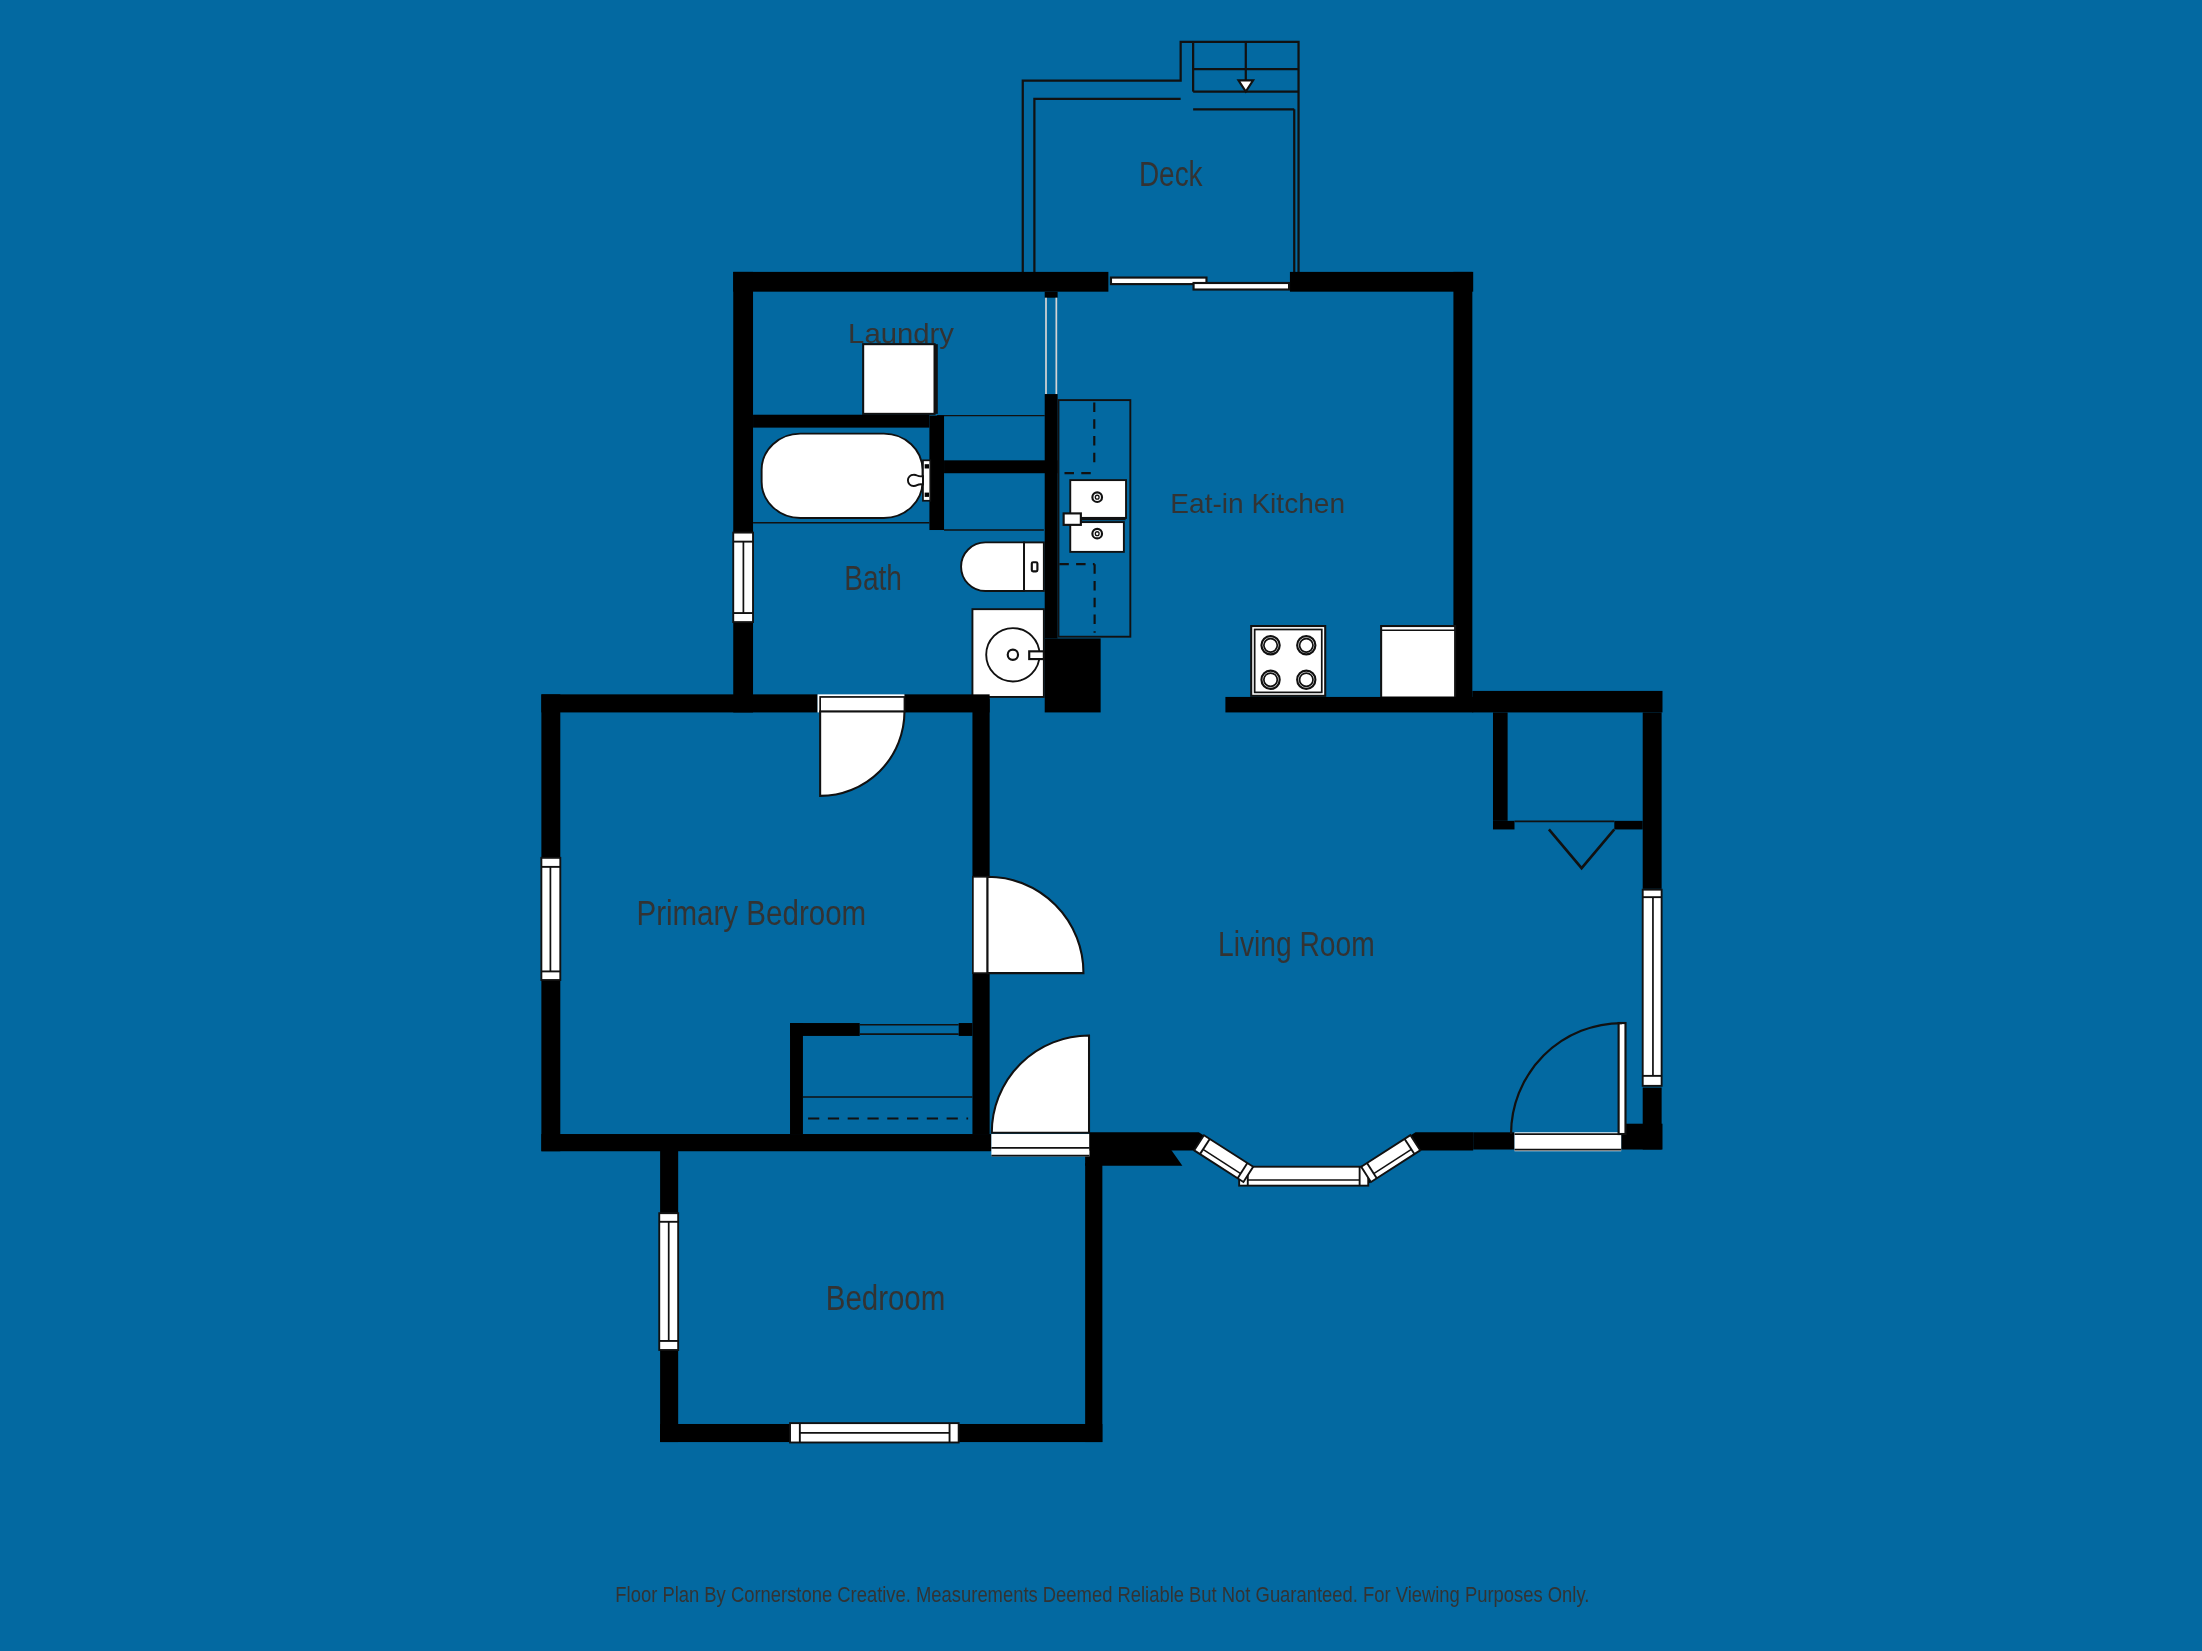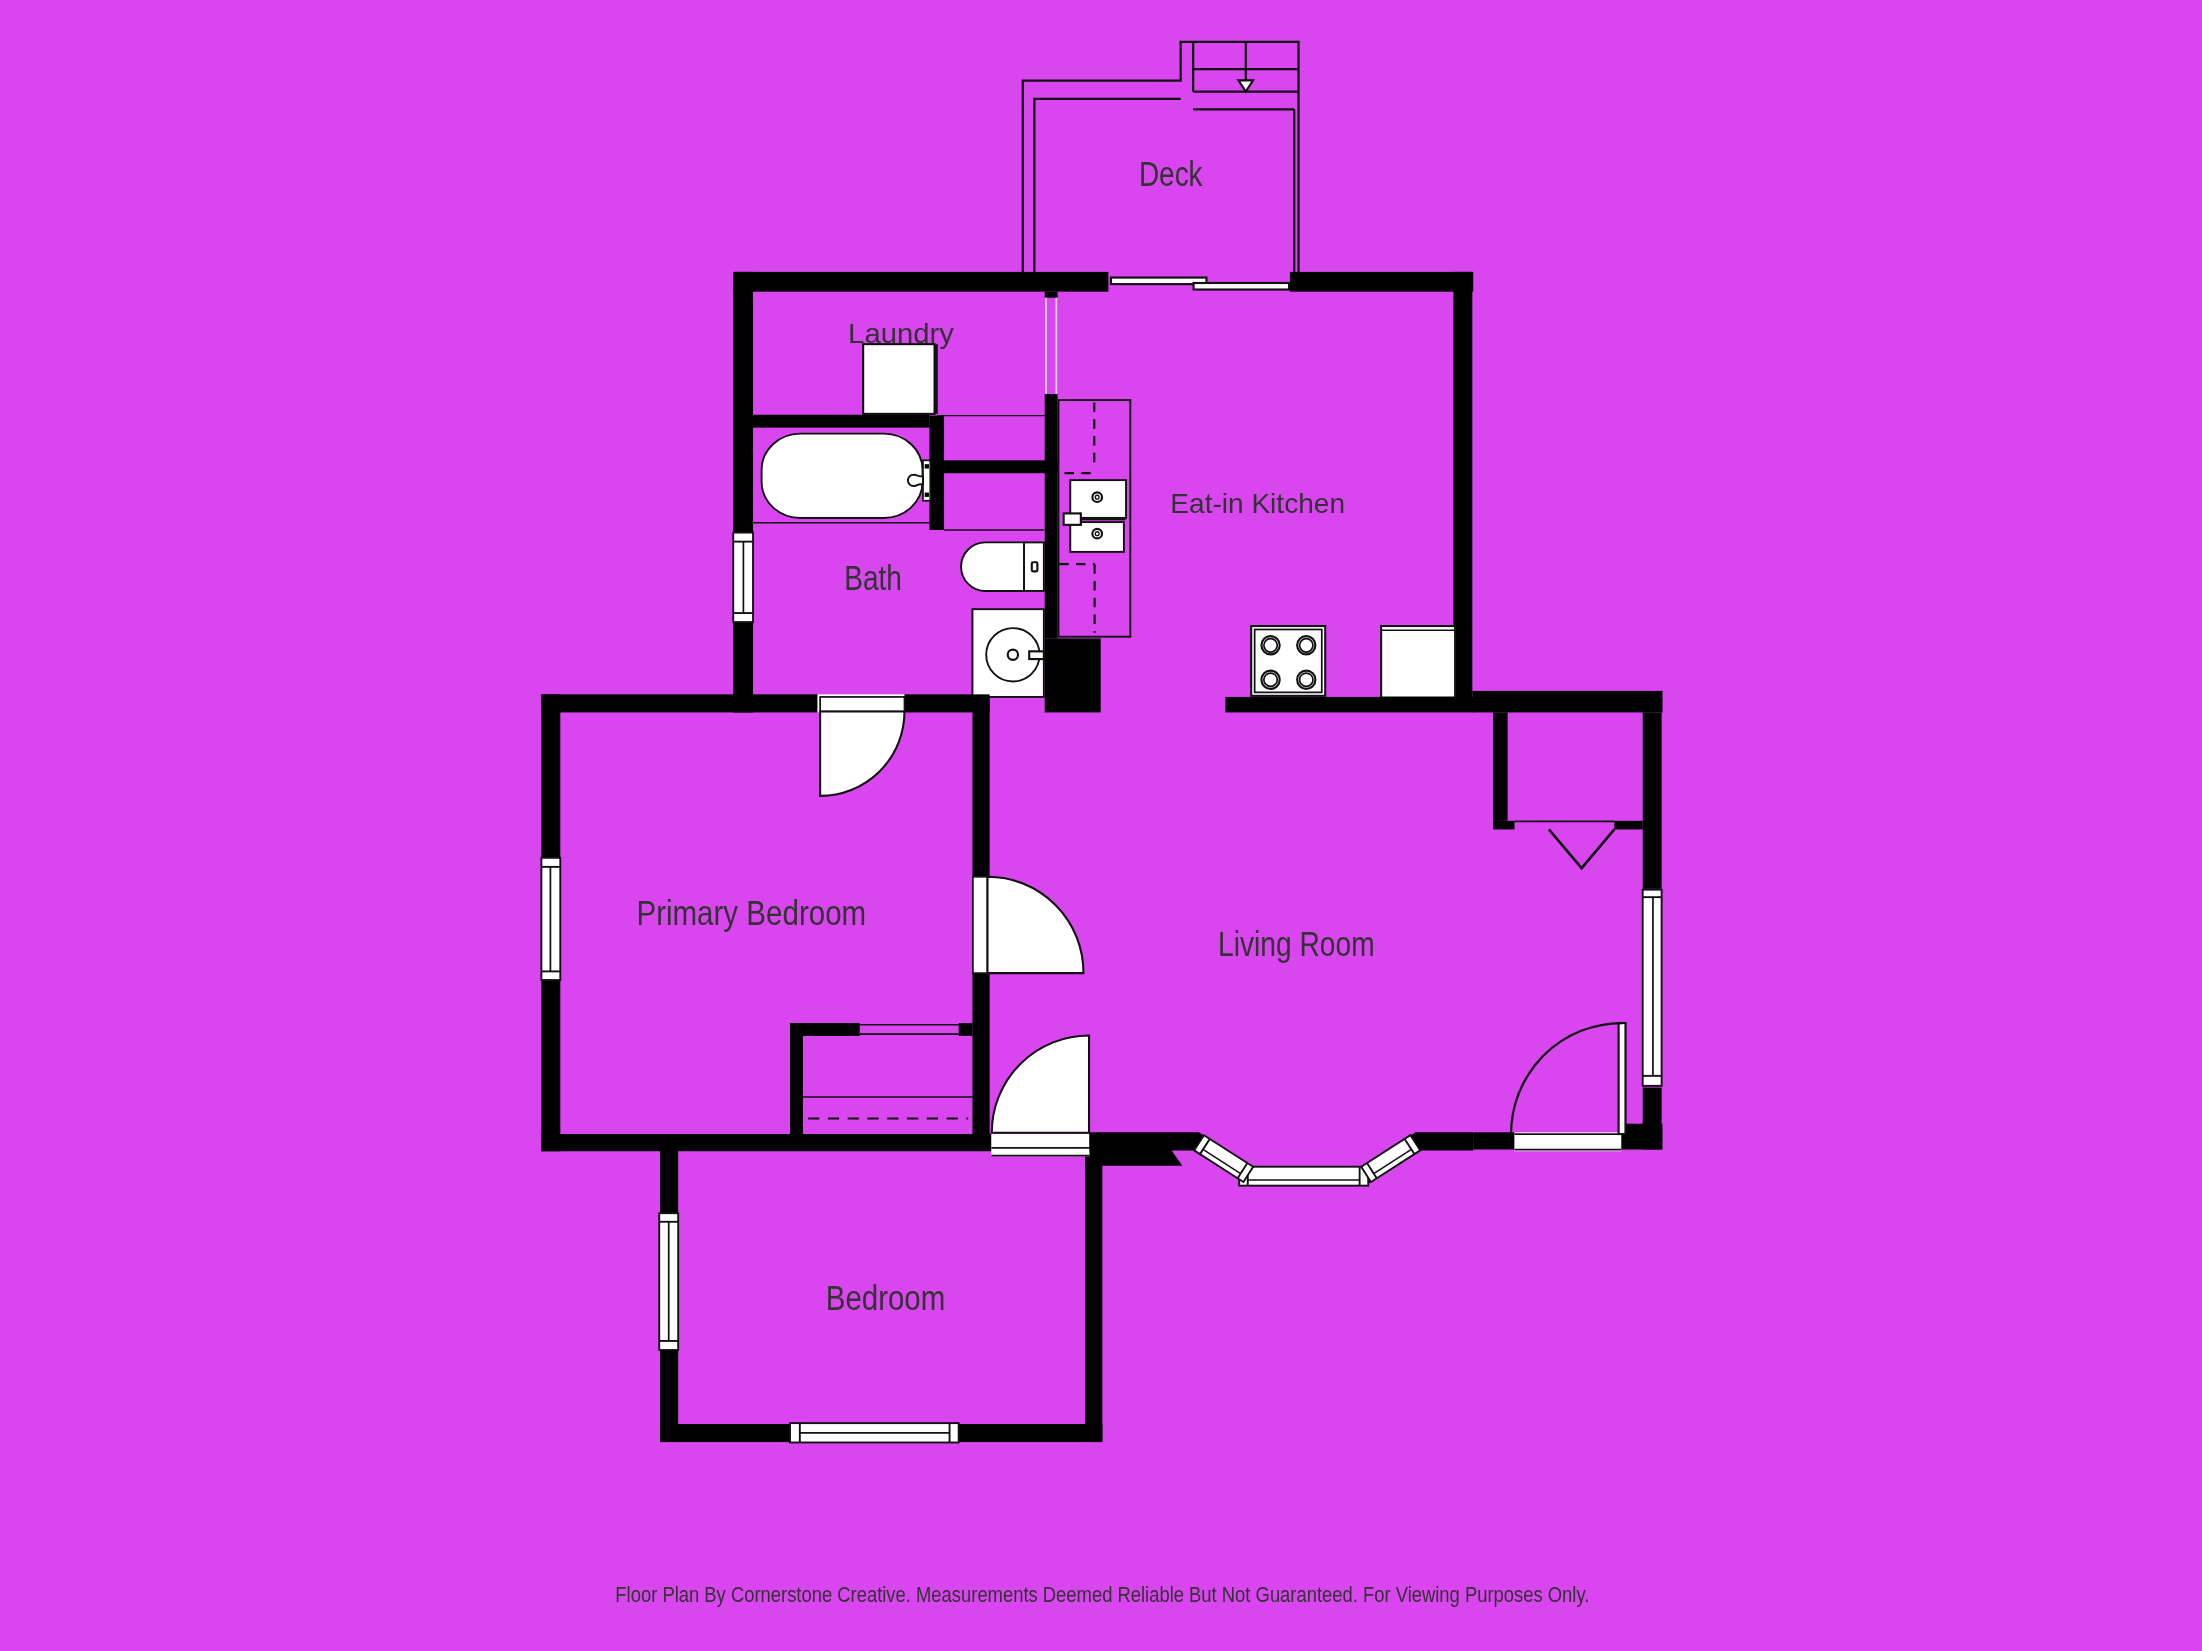--- a/index.html
+++ b/index.html
@@ -1,16 +1,16 @@
 <!DOCTYPE html>
 <html style="font-size:13.8px"><head>
 <meta charset="utf-8">
 <style>
   html,body{margin:0;padding:0;background:#ffffff;}
-  .page{position:relative;width:2203px;height:1652px;background:#d946ef;overflow:hidden;}
+  .page{position:relative;width:2203px;height:1652px;background:#0369a1;overflow:hidden;}
   text{font-family:"Liberation Sans", sans-serif;fill:#333333;}
   svg{transform:translateZ(0);will-change:transform;}
   text{opacity:0.999;}
 </style>
 </head>
 <body>
 <div class="page">
 <svg width="2203" height="1652" viewBox="0 0 2560 1920">
 
 <g>

